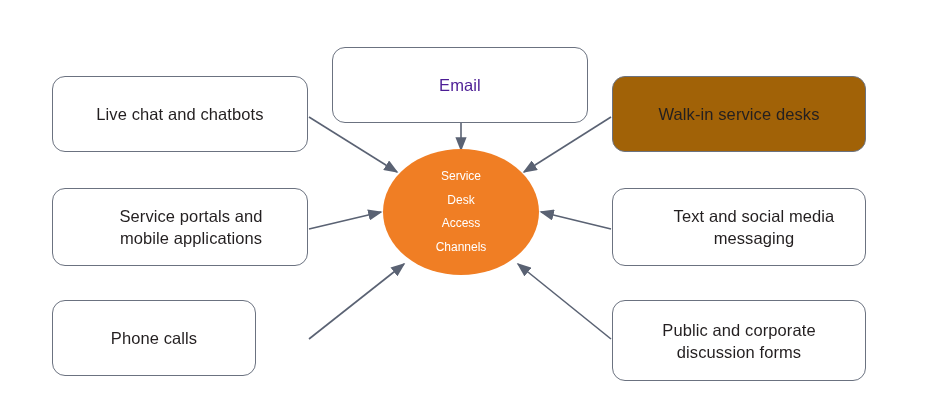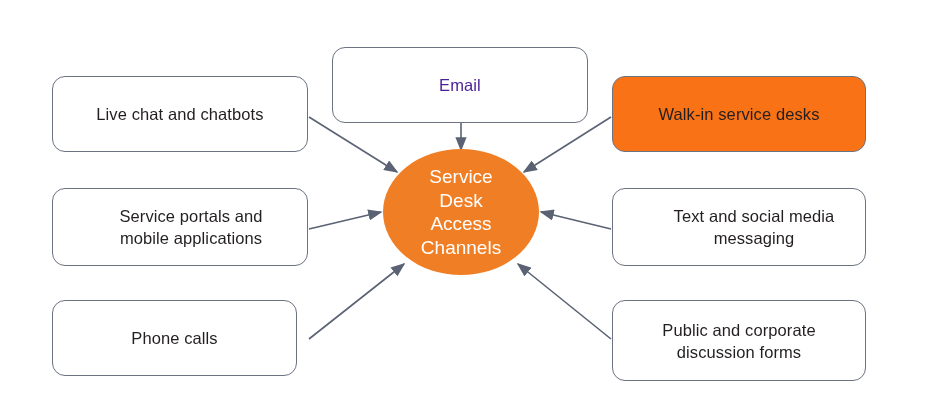--- a/index.html
+++ b/index.html
@@ -46,21 +46,21 @@
   #hub-node {
     position: absolute;
     box-sizing: border-box;
     border-radius: 50%;
     background: #f07e24;
     display: flex;
     align-items: center;
     justify-content: center;
     text-align: center;
     color: #ffffff;
-    font-size: 19px;
+    font-size: 12px;
     line-height: 23.5px;
     white-space: pre-line;
     z-index: 2;
   }
 </style>
 </head>
 <body>
 
 <div id="diagram-canvas" style="background: rgb(255, 255, 255); width: 936px; height: 412px;">
 
@@ -87,25 +87,25 @@
 
   <div class="node-box" id="node-live-chat-and-chatbots" style="left: 52px; top: 76px; width: 256px; height: 76px; border-color: rgb(107, 114, 128); background: rgb(255, 255, 255); color: rgb(35, 31, 32); text-align: right;">
     <span>Live chat and chatbots</span>
   </div>
 
   <div class="node-box" id="node-service-portals-and-mobile-applications" style="left: 52px; top: 188px; width: 256px; height: 78px; border-color: rgb(107, 114, 128); background: rgb(255, 255, 255); color: rgb(35, 31, 32); padding-left: 36px;">
     <span>Service portals and
 mobile applications</span>
   </div>
 
-  <div class="node-box" id="node-phone-calls" style="left: 52px; top: 300px; width: 245px; height: 76px; border-color: rgb(107, 114, 128); background: rgb(255, 255, 255); color: rgb(35, 31, 32);">
+  <div class="node-box" id="node-phone-calls" style="left: 52px; top: 300px; width: 204px; height: 76px; border-color: rgb(107, 114, 128); background: rgb(255, 255, 255); color: rgb(35, 31, 32);">
     <span>Phone calls</span>
   </div>
 
-  <div class="node-box" id="node-walk-in-service-desks" style="left: 612px; top: 76px; width: 254px; height: 76px; border-color: rgb(107, 114, 128); background: #f97316; color: rgb(35, 31, 32);">
+  <div class="node-box" id="node-walk-in-service-desks" style="left: 612px; top: 76px; width: 254px; height: 76px; border-color: rgb(107, 114, 128); background: #a16207; color: rgb(35, 31, 32);">
     <span>Walk-in service desks</span>
   </div>
 
   <div class="node-box" id="node-text-and-social-media-messaging" style="left: 612px; top: 188px; width: 254px; height: 78px; border-color: rgb(107, 114, 128); background: rgb(255, 255, 255); color: rgb(35, 31, 32); padding-left: 44px;">
     <span>Text and social media
 messaging</span>
   </div>
 
   <div class="node-box" id="node-public-and-corporate-discussion-forms" style="left: 612px; top: 300px; width: 254px; height: 81px; border-color: rgb(107, 114, 128); background: rgb(255, 255, 255); color: rgb(35, 31, 32);">
     <span>Public and corporate

